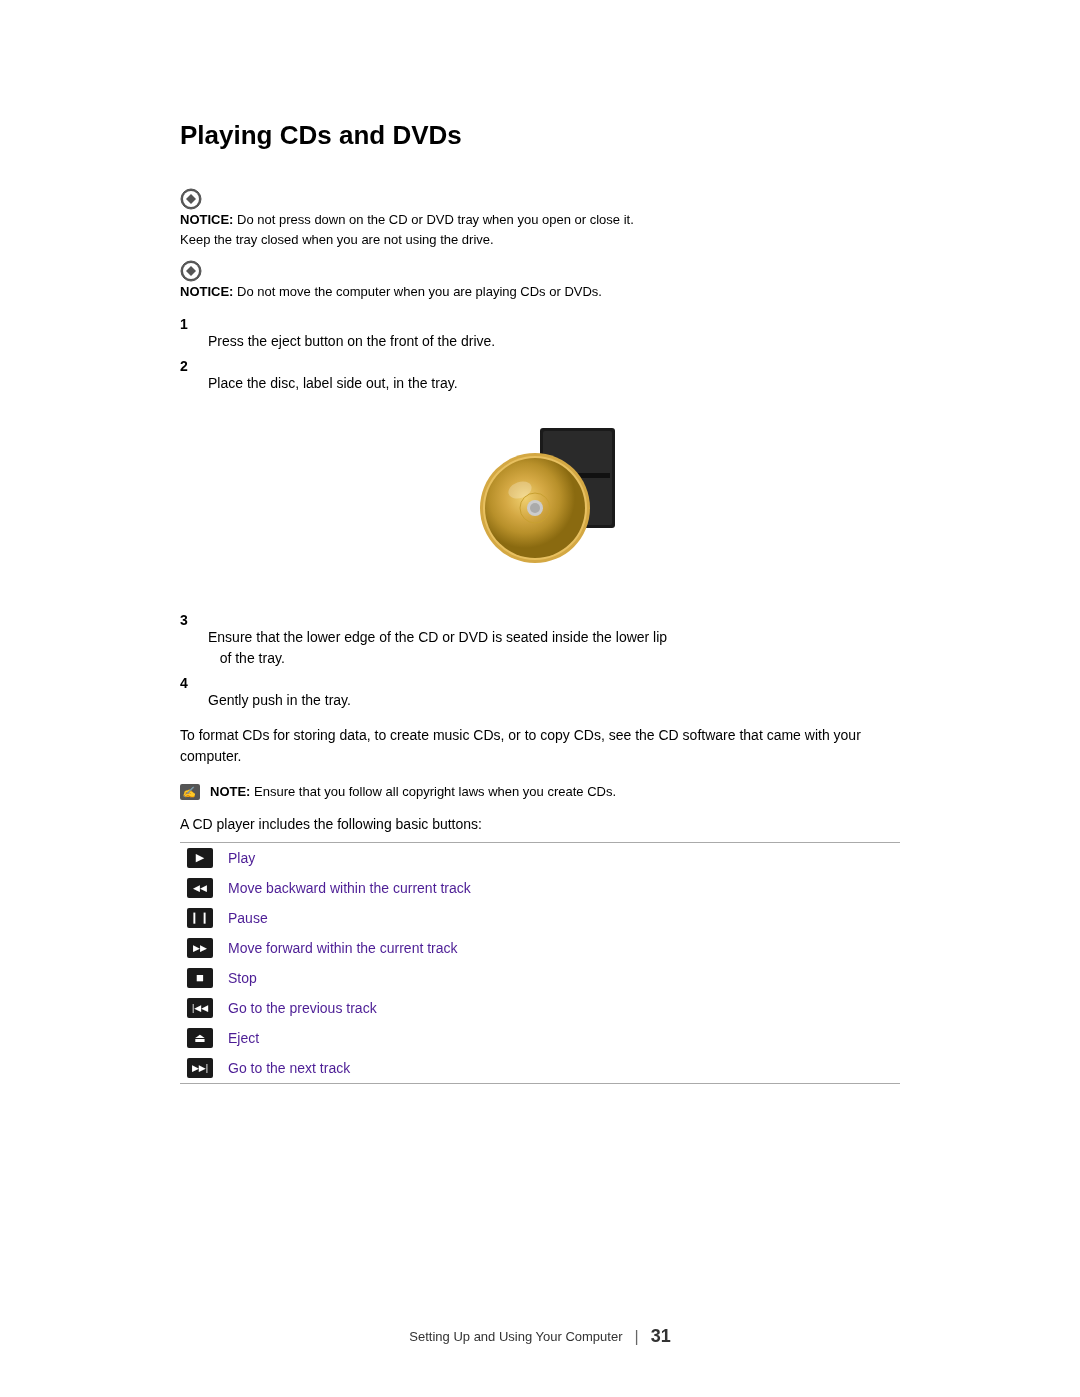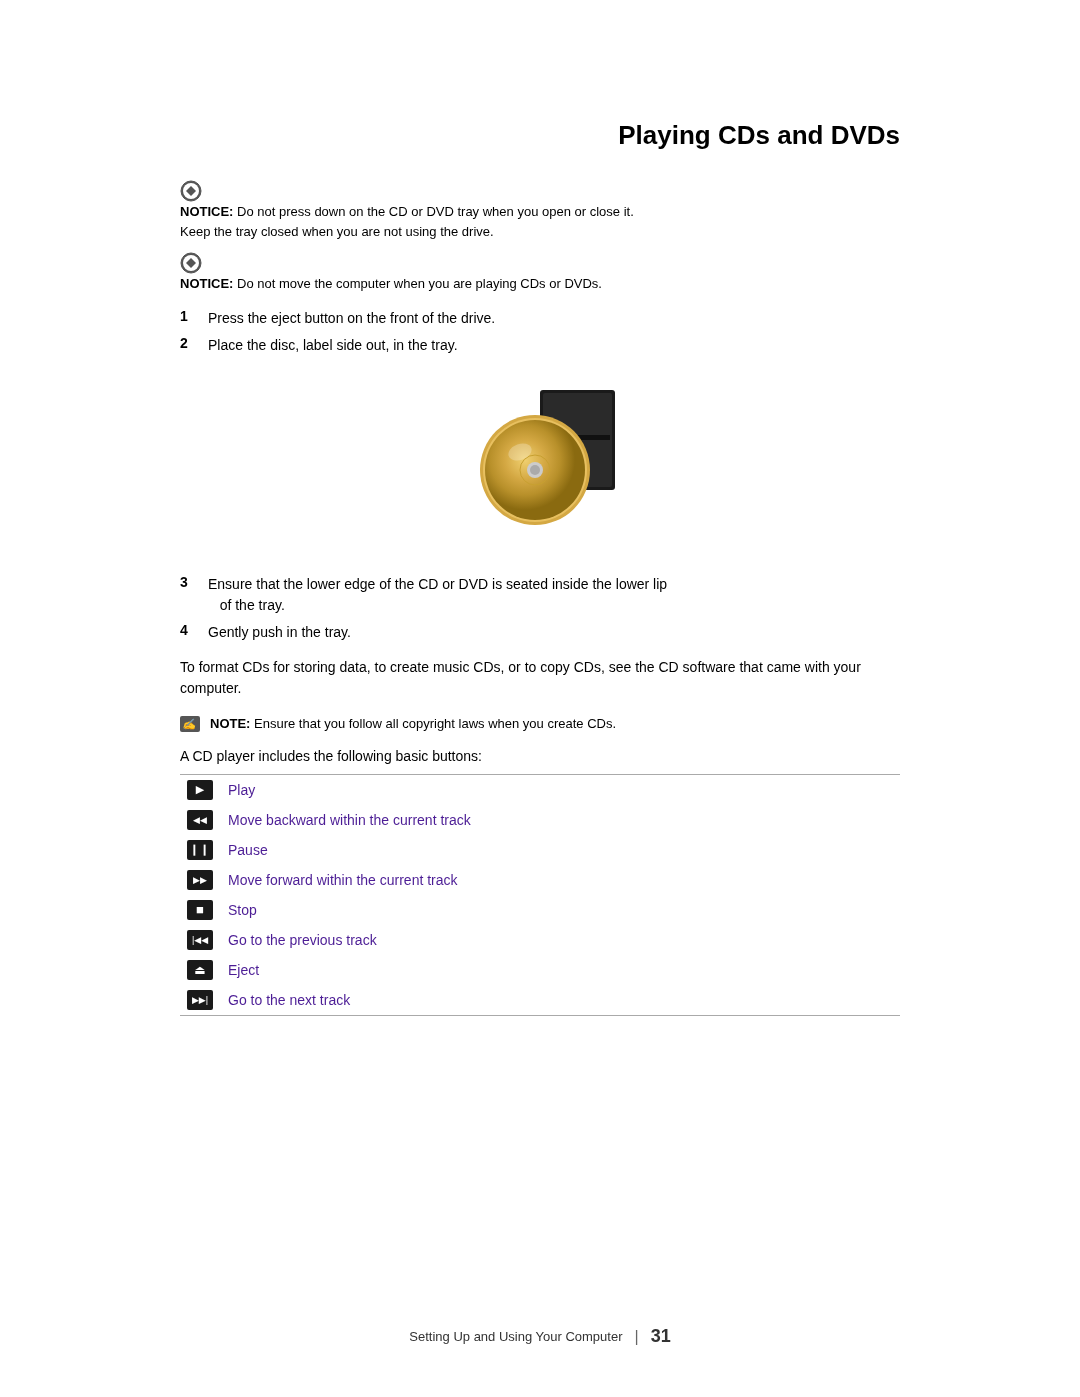--- a/index.html
+++ b/index.html
@@ -18,23 +18,22 @@
       width: 1080px;
       min-height: 1397px;
       background: #ffffff;
       padding: 120px 180px 80px 180px;
       position: relative;
     }
 
     .page-title {
       font-size: 26px;
       font-weight: 900;
-      margin-bottom: 28px;
+      margin-bottom: 36px;
       font-family: Arial, Helvetica, sans-serif;
-      text-align: right;
     }
 
     .notice-block {
       display: flex;
       align-items: flex-start;
       margin-bottom: 10px;
       flex-direction: column;
     }
 
     .notice-icon {
@@ -67,20 +66,21 @@
 
     .num {
       font-weight: bold;
       min-width: 28px;
       font-size: 14px;
     }
 
     .num-text {
       font-size: 14px;
       line-height: 1.5;
+      margin-top: 15px;
     }
 
     .cd-image-container {
       display: flex;
       justify-content: center;
       margin: 24px 0 24px 0;
     }
 
     .paragraph {
       font-size: 14px;

